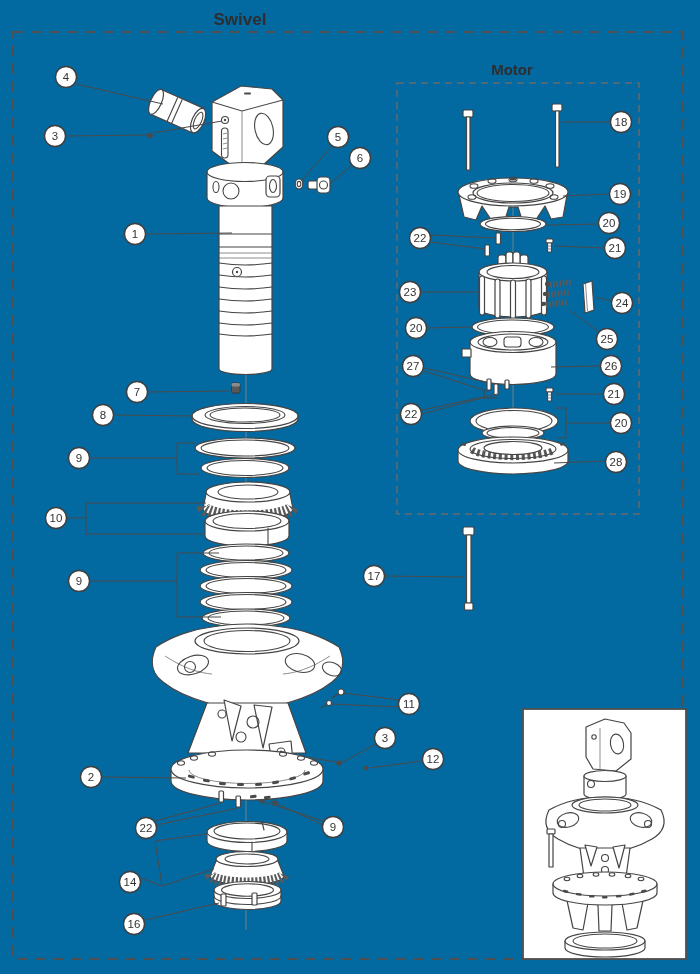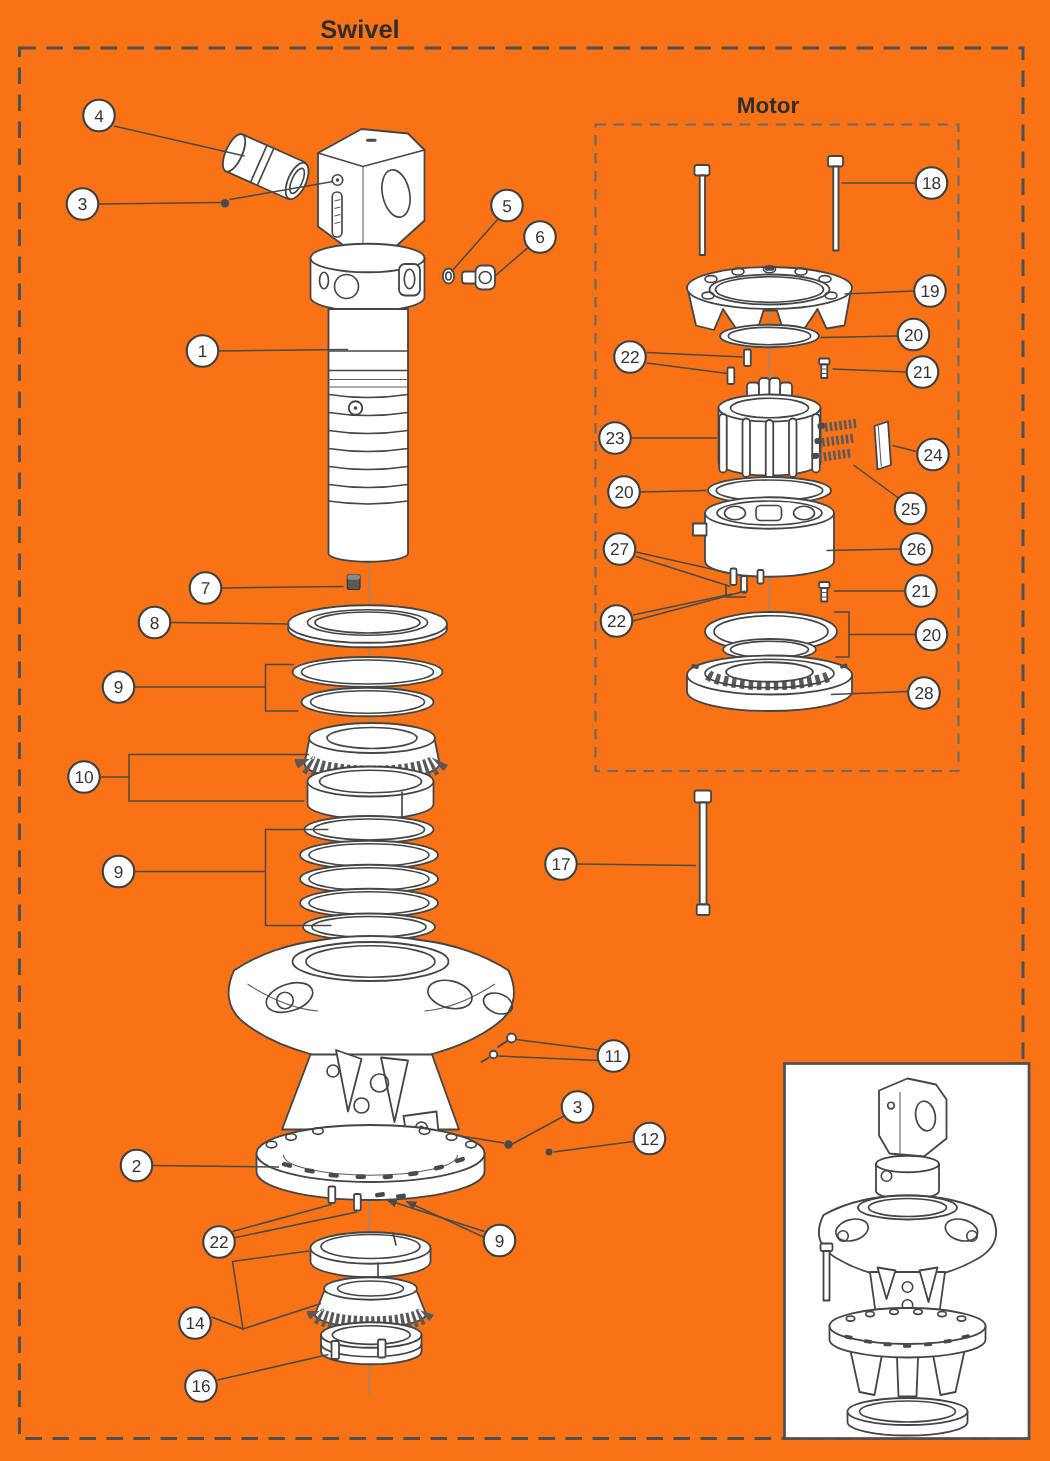--- a/index.html
+++ b/index.html
@@ -1,16 +1,16 @@
 <!DOCTYPE html>
 <html><head>
 <meta charset="utf-8">
 <style>
   html,body{margin:0;padding:0;background:#ffffff;}
-  .stage{position:relative;width:700px;height:974px;background:#f97316;overflow:hidden;
+  .stage{position:relative;width:700px;height:974px;background:#0369a1;overflow:hidden;
          font-family:"Liberation Sans",sans-serif;}
   svg{display:block}
   .lnf{fill:#fff;stroke:#454545;stroke-width:1.2;stroke-linejoin:round;}
   .ln{fill:none;stroke:#454545;stroke-width:1.1;stroke-linecap:round;}
   .thin{fill:none;stroke:#5c5c5c;stroke-width:0.7;}
   .dk{fill:#4a4a4a;stroke:none;}
   .cl{stroke:#8a8a8a;stroke-width:0.8;fill:none;}
   .dash-outer{fill:none;stroke:#4f4f4f;stroke-width:2;stroke-dasharray:11 7;}
   .dash-inner{fill:none;stroke:#6a6a6a;stroke-width:1.4;stroke-dasharray:7 5;}
   .box{fill:#fff;stroke:#4f4f4f;stroke-width:1.8;}

